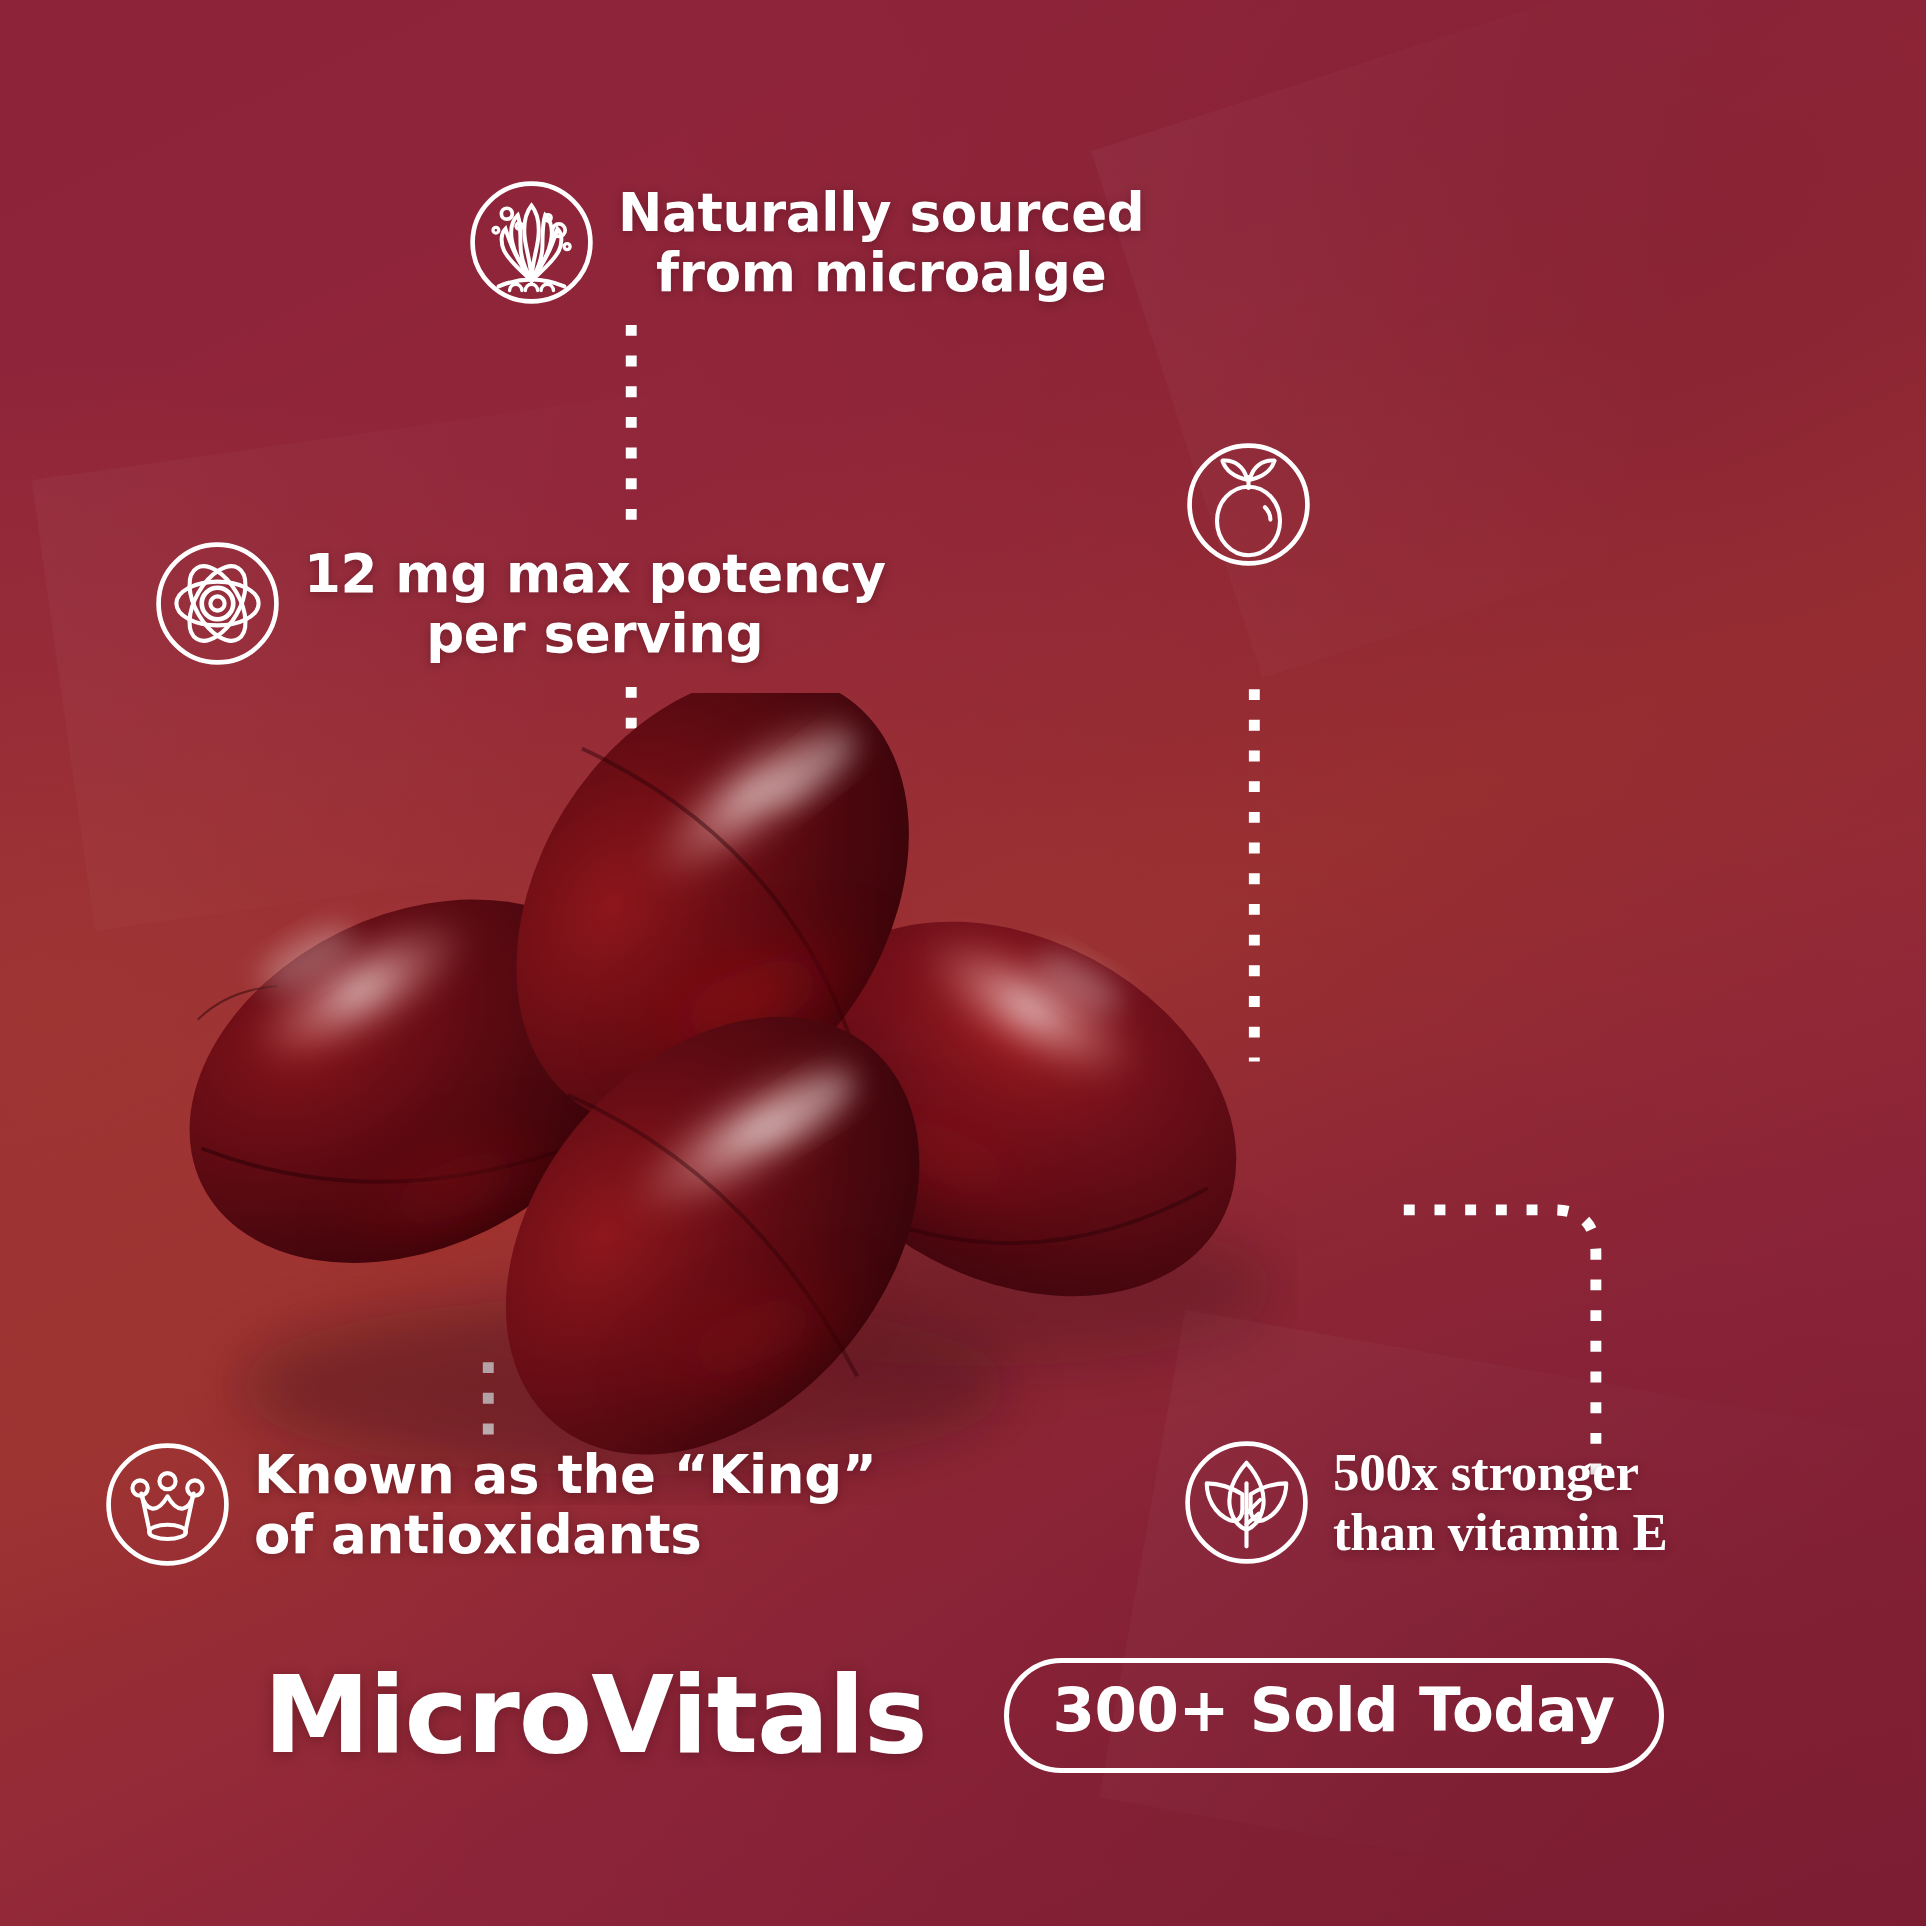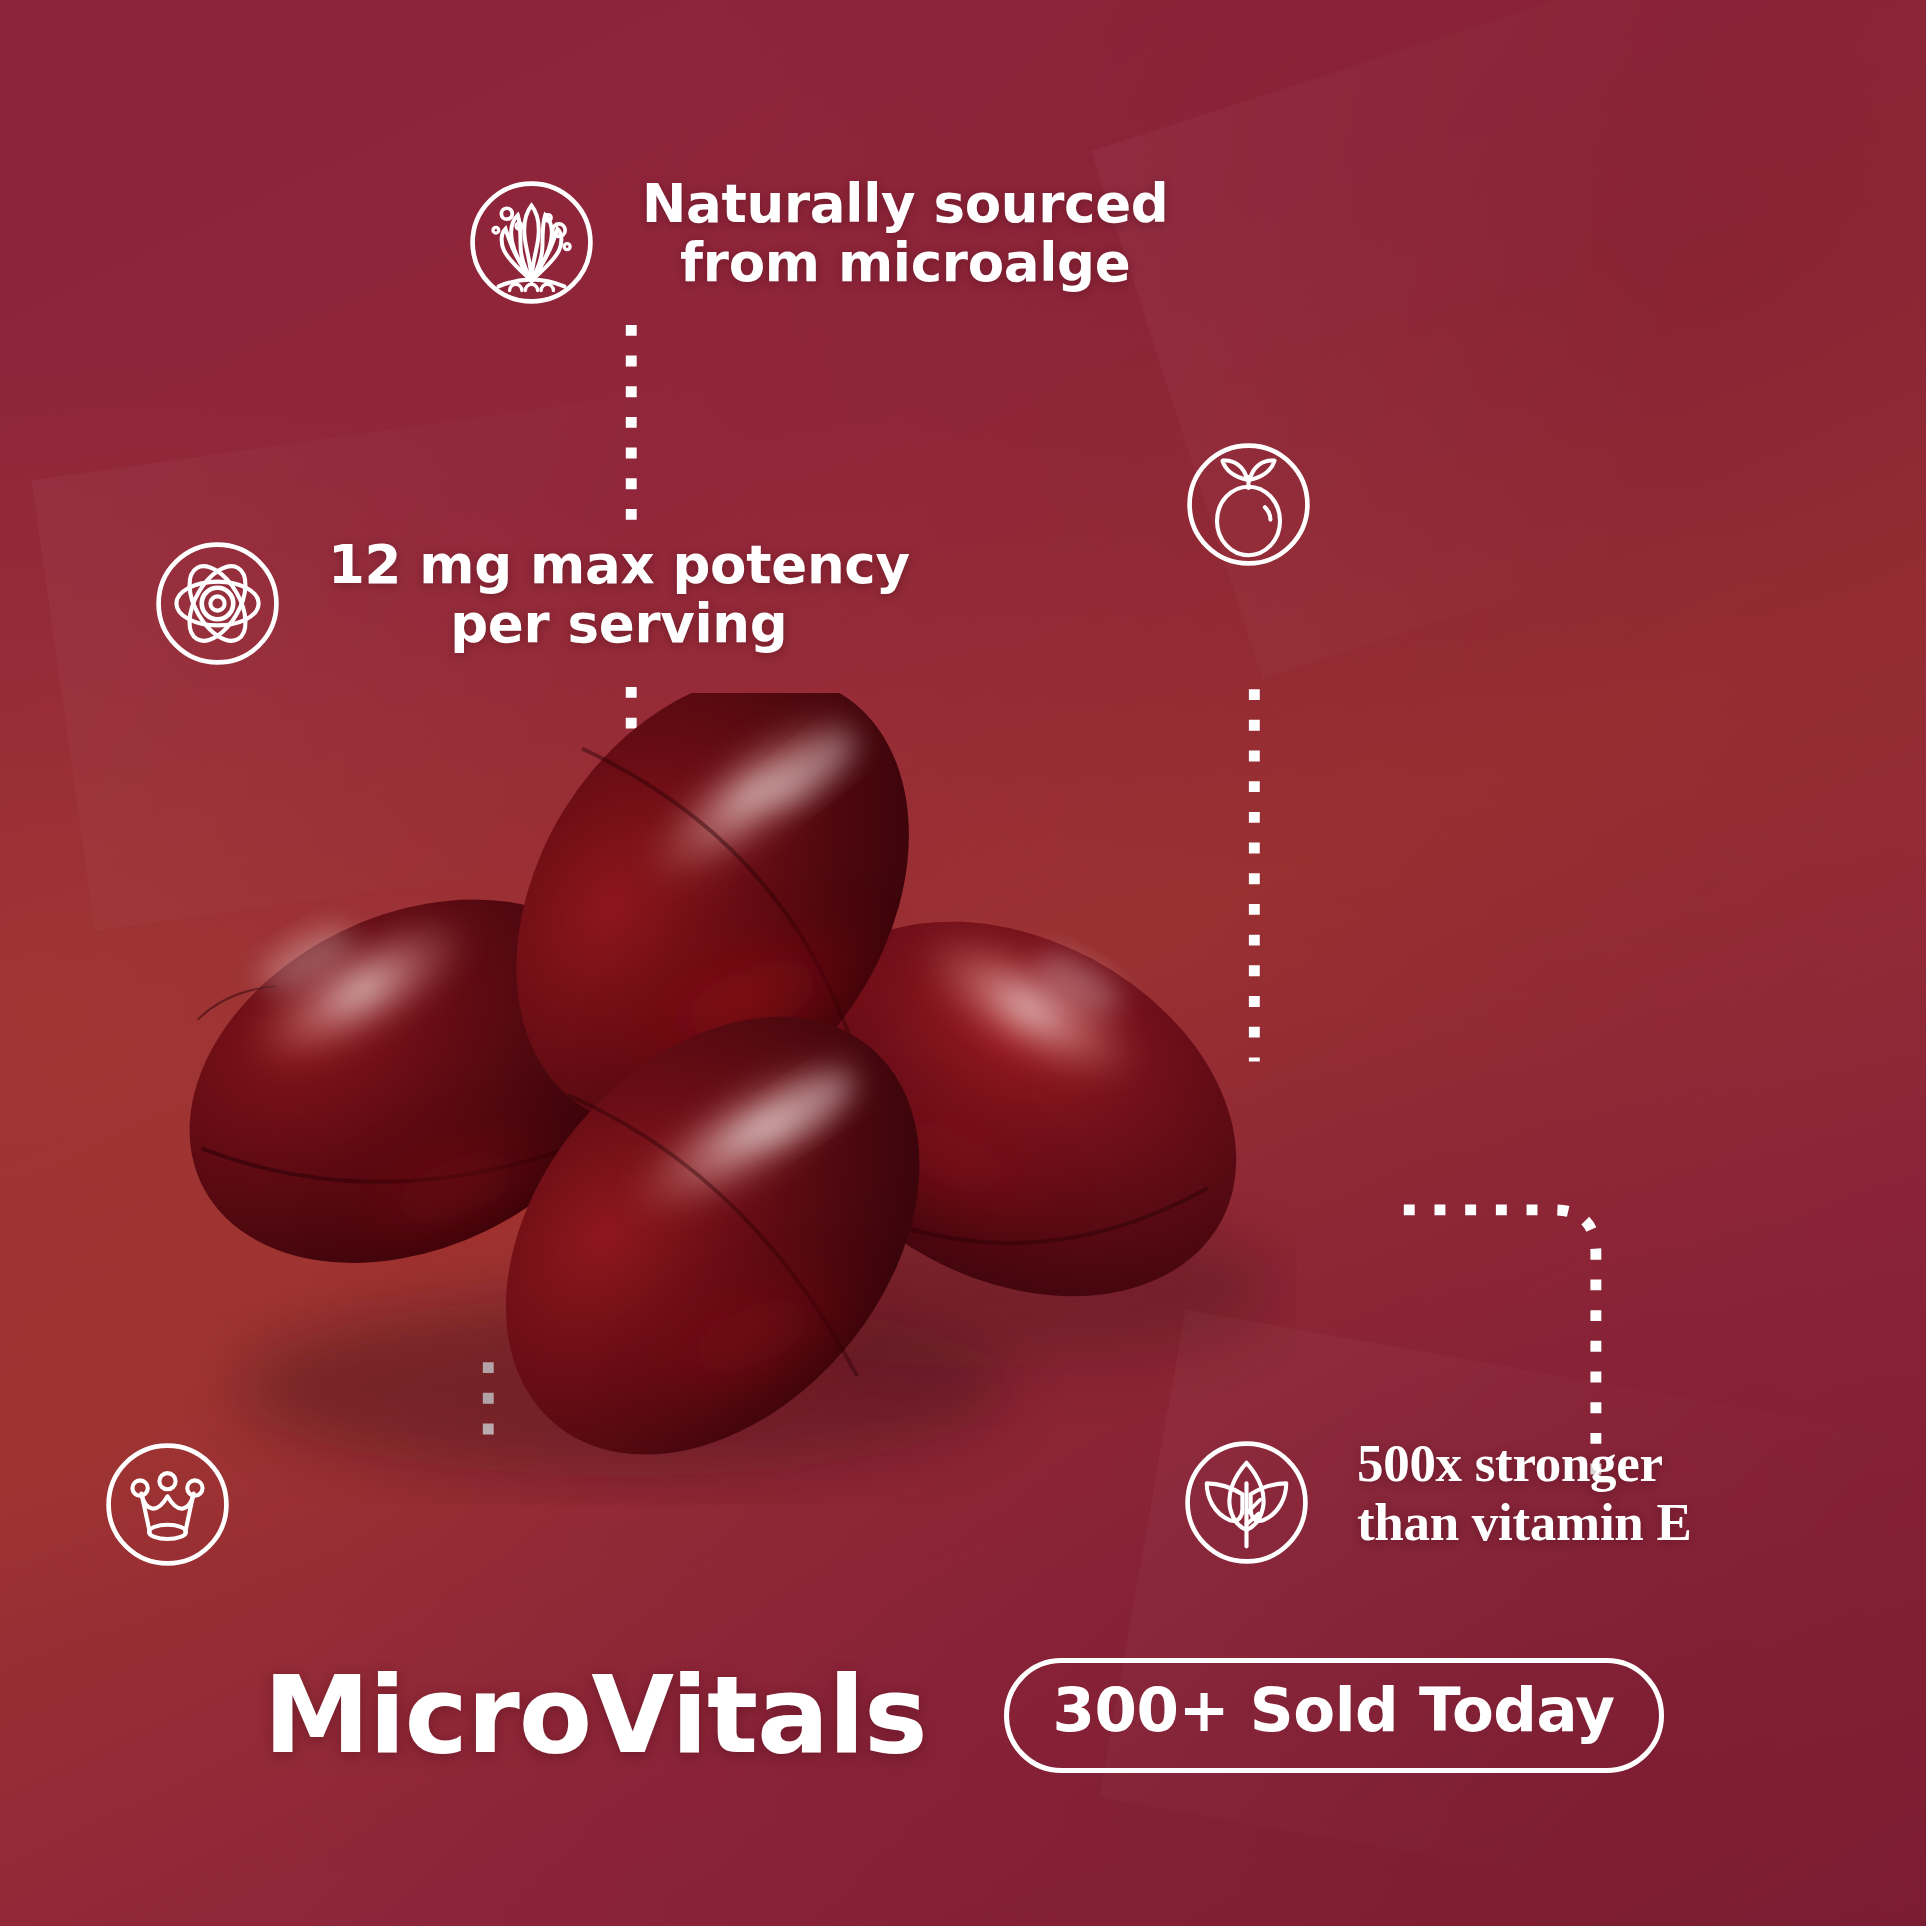--- a/index.html
+++ b/index.html
@@ -26,21 +26,22 @@
     background: linear-gradient(120deg, rgba(255,255,255,0.035), rgba(255,255,255,0) 60%);
   }
   .sheen.s1 { left: 59px; top: 416px; width: 891px; height: 455px; transform: rotate(-8deg); }
   .sheen.s2 { right: -119px; top: 0px; width: 891px; height: 554px; transform: rotate(-18deg); }
   .sheen.s3 { right: -198px; bottom: 40px; width: 990px; height: 495px; transform: rotate(10deg); }
 
   
   .feature {
     position: absolute;
     display: flex;
-    gap: 42px;
+    align-items: center;
+    gap: 18px;
   }
   .feature .badge-icon {
     flex: 0 0 auto;
     width: 137px;
     height: 137px;
     display: block;
   }
   .feature .ftext {
     color: #ffffff;
     font-weight: 700;
@@ -284,20 +285,22 @@
   <div class="feature" id="f-king">
     <svg class="badge-icon" viewBox="0 0 100 100">
       <circle cx="50" cy="50" r="43" fill="none" stroke="#fff" stroke-width="3.4"></circle>
       <path d="M31 42 L37 70 M69 42 L63 70" fill="none" stroke="#fff" stroke-width="3.0" stroke-linecap="round"></path>
       <path d="M31 43 C34 54 42 58 50 44 C58 58 66 54 69 43" fill="none" stroke="#fff" stroke-width="3.0" stroke-linejoin="round" stroke-linecap="round"></path>
       <circle cx="30" cy="38" r="5.6" fill="none" stroke="#fff" stroke-width="3.0"></circle>
       <circle cx="50" cy="33" r="5.9" fill="none" stroke="#fff" stroke-width="3.0"></circle>
       <circle cx="70" cy="38" r="5.6" fill="none" stroke="#fff" stroke-width="3.0"></circle>
       <ellipse cx="50" cy="70" rx="13.5" ry="5.2" fill="none" stroke="#fff" stroke-width="3.0"></ellipse>
     </svg>
+    <div class="ftext">Known as the “King”
+of antioxidants</div>
   </div>
 
   <div class="feature" id="f-vite">
     <svg class="badge-icon" viewBox="0 0 100 100">
       <circle cx="50" cy="50" r="43" fill="none" stroke="#fff" stroke-width="3.4"></circle>
 
       <path d="M47 44 C36 37 26 36 21 36 C21 46 26 58 38 63 C44 65 47 60 47 55 Z" fill="none" stroke="#fff" stroke-width="3.0" stroke-linejoin="round"></path>
 
       <path d="M53 44 C64 37 74 36 79 36 C79 46 74 58 62 63 C56 65 53 60 53 55 Z" fill="none" stroke="#fff" stroke-width="3.0" stroke-linejoin="round"></path>
 

